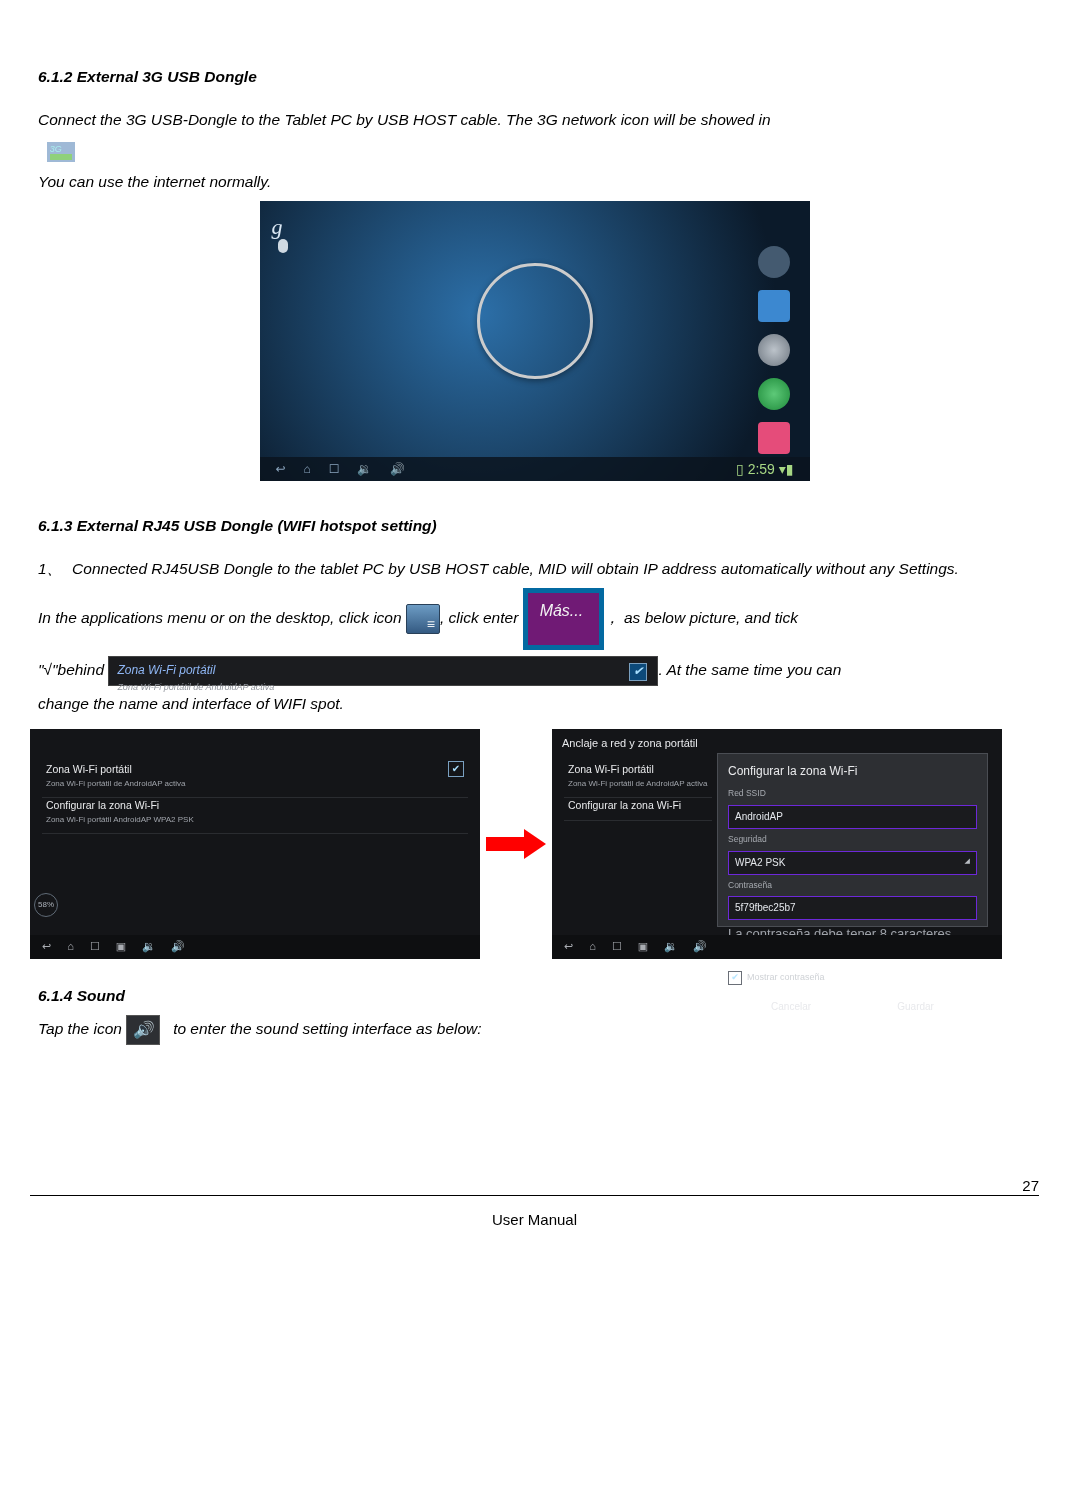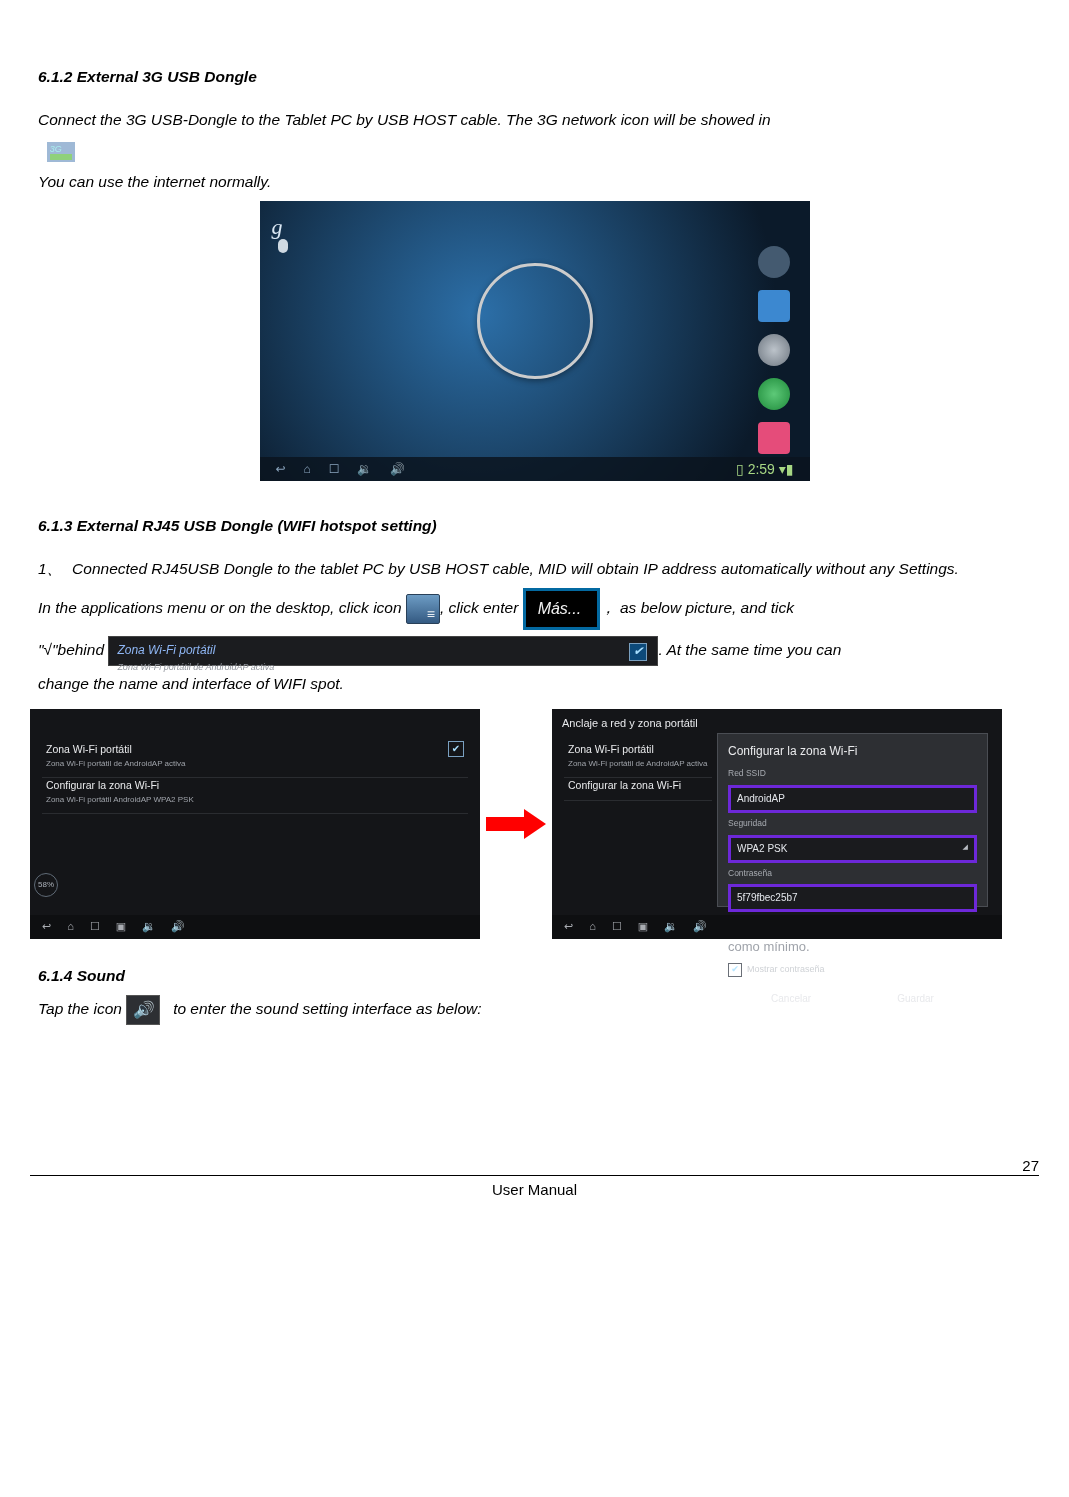--- a/index.html
+++ b/index.html
@@ -64,22 +64,22 @@
   .li-num { display: inline-block; width: 2.2em; }
   .settings-icon {
     display: inline-block; width: 32px; height: 28px; vertical-align: middle;
     background: linear-gradient(#6d9cc4,#345a82); border: 1px solid #294058;
     border-radius: 2px; position: relative;
   }
   .settings-icon::after {
     content: "≡"; position: absolute; right: 4px; bottom: -2px; font-size: 14px; color: #e8edf2;
   }
   .mas-icon {
-    display: inline-block; background: #000000; color: #f2f2f2; padding: 5px 16px 5px 12px;
-    font-size: 16px; vertical-align: middle; border: 3px solid #0369a1;
+    display: inline-block; background: #701a75; color: #f2f2f2; padding: 5px 16px 21px 12px;
+    font-size: 16px; vertical-align: middle; border: 5px solid #0369a1;
   }
   .zone-strip {
     display: inline-block; width: 550px; height: 30px; background: #1b1c1f;
     color: #d6dadf; font-size: 11px; vertical-align: middle; position: relative;
     padding: 4px 8px; box-sizing: border-box; border: 1px solid #444;
   }
   .zone-strip .ttl { color: #8fb7f5; font-size: 12px; }
   .zone-strip .sub { color: #8f939b; font-size: 9px; display: block; }
   .zone-strip .check {
     position: absolute; right: 10px; top: 6px; width: 16px; height: 16px;
@@ -114,21 +114,21 @@
     display: flex; align-items: center; justify-content: center;
   }
   .dialog {
     position: absolute; top: 24px; left: 165px; right: 14px; bottom: 32px;
     background: #2d2f33; border: 1px solid #4a4d53; padding: 8px 10px;
     display: flex; flex-direction: column; gap: 4px;
   }
   .dialog .dttl { color: #e9eaec; font-size: 12px; margin-bottom: 2px; }
   .dialog label { font-size: 8.5px; color: #a6aab0; }
   .dialog .field {
-    background: #1a1b1e; border: 3px solid #6d28d9; padding: 3px 6px; font-size: 10px; color: #e4e7ec;
+    background: #1a1b1e; border: 1px solid #6d28d9; padding: 3px 6px; font-size: 10px; color: #e4e7ec;
   }
   .dialog .dd::after { content: "◢"; float: right; font-size: 7px; color: #b9bdc4; }
   .dialog .chk { font-size: 9px; color: #cfd2d6; }
   .dialog .chk::before {
     content: "✔"; display: inline-block; width: 12px; height: 12px; border: 1px solid #6a6f77;
     font-size: 9px; text-align: center; line-height: 11px; margin-right: 5px; color: #b7e6ff;
   }
   .dialog .btns { display: flex; justify-content: space-around; margin-top: 6px; }
   .dialog .btns div { color: #e8e9ec; font-size: 10px; padding: 4px 20px; }
   .arrow {
@@ -145,21 +145,21 @@
   .sound-icon {
     display: inline-block; width: 32px; height: 28px; vertical-align: middle;
     background: #2d2f33; border: 1px solid #555; position: relative;
   }
   .sound-icon::after {
     content: "🔊"; position: absolute; inset: 0; display: flex; align-items: center; justify-content: center;
     font-size: 16px; color: #d8dbdf;
   }
 
   .footer {
-    margin-top: 150px; border-top: 1px solid #000; position: relative; padding-top: 2px;
+    margin-top: 150px; border-top: 1px solid #000; position: relative; padding-top: 12px;
     font-size: 15px; text-align: center;
   }
   .footer .pn { position: absolute; right: 0; top: -22px; font-size: 15px; }
   .justify { text-align: justify; }
 </style>
 </head>
 <body>
 
 <p class="heading">6.1.2 External 3G USB Dongle</p>
 

